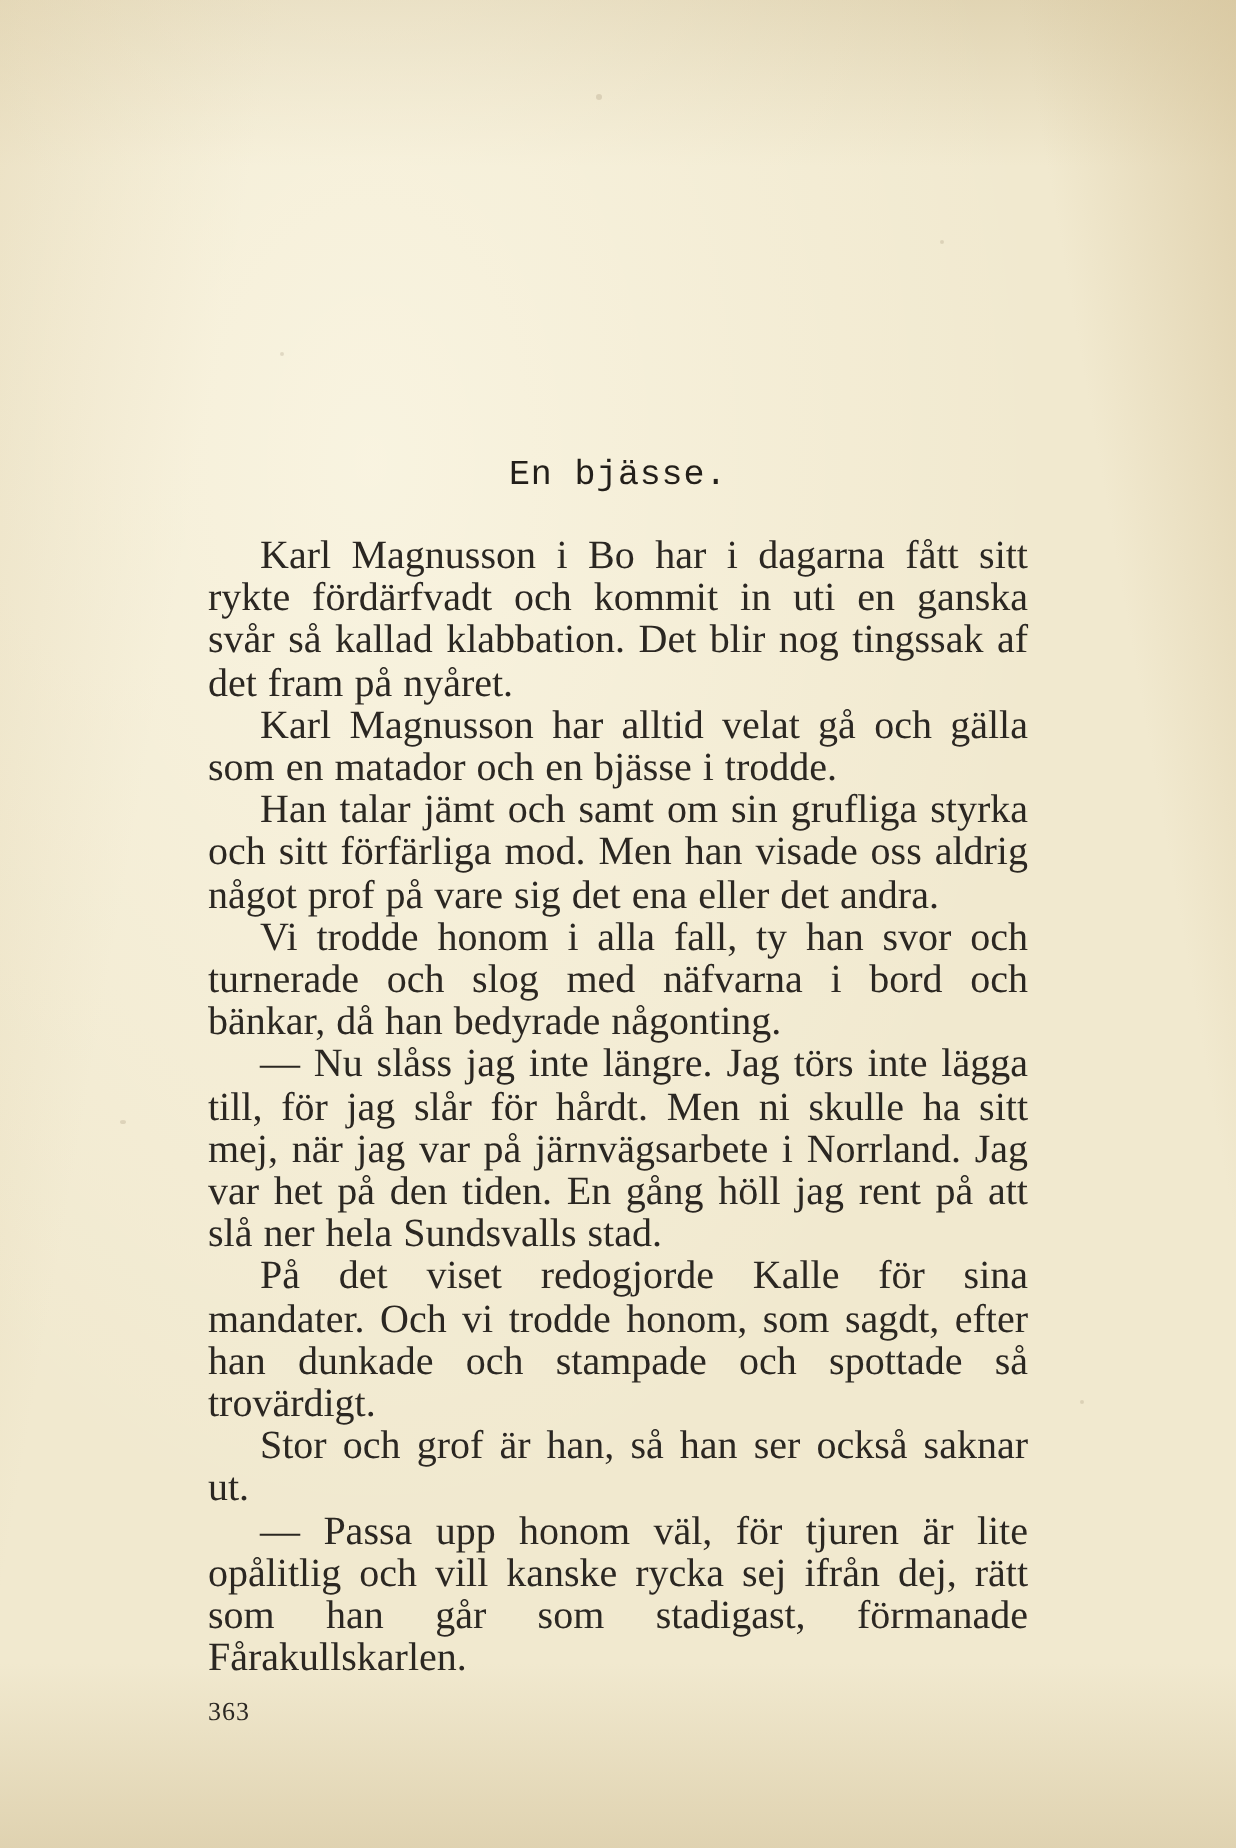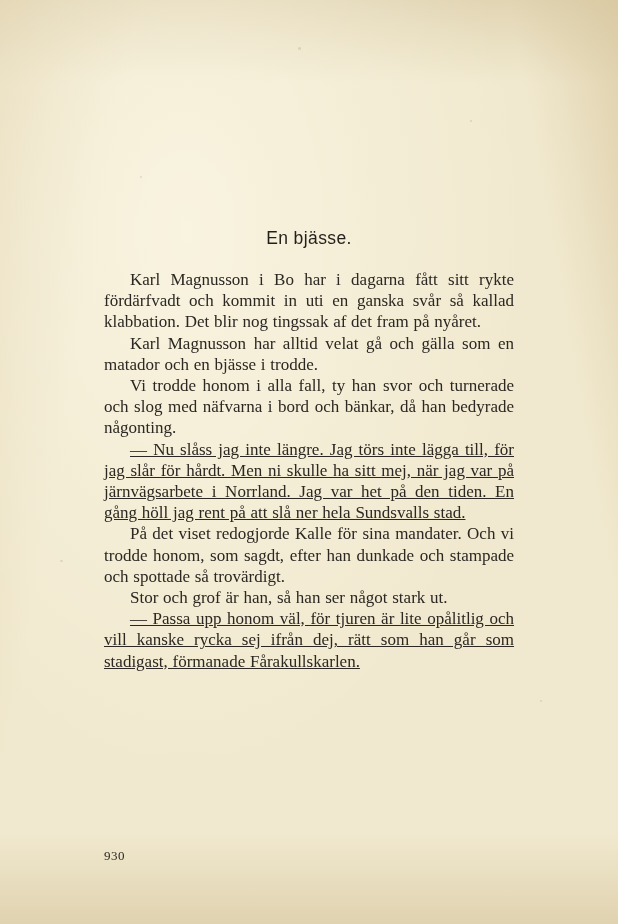--- a/index.html
+++ b/index.html
@@ -33,35 +33,34 @@
     top: 0;
     width: 410px;
   }
   .title {
     text-align: center;
     font-size: 17.5px;
     letter-spacing: 0.4px;
     margin-top: 228px;
     margin-bottom: 20px;
     color: #231f1a;
-    font-family: Liberation Sans, sans-serif;
+    font-family: Liberation Mono, monospace;
     font-weight: normal;
   }
   .body-text p {
     margin: 0;
-    font-size: 17px;
+    font-size: 20px;
     line-height: 21.2px;
     text-align: justify;
     text-indent: 26px;
     color: #2b2722;
     word-spacing: 0.5px;
   }
   .body-text p.dash {
     text-indent: 26px;
-    text-decoration: underline;
   }
   .folio {
     position: absolute;
     left: 104px;
     top: 848px;
     font-size: 13px;
     color: #2b2722;
     letter-spacing: 0.5px;
   }
   
@@ -75,27 +74,28 @@
 </head>
 <body>
 
 <div class="paper"></div>
 
 <div class="page-content">
   <h1 class="title">En bjässe.</h1>
   <div class="body-text">
     <p>Karl Magnusson i Bo har i dagarna fått sitt rykte fördärfvadt och kommit in uti en ganska svår så kallad klabbation. Det blir nog tingssak af det fram på nyåret.</p>
     <p>Karl Magnusson har alltid velat gå och gälla som en matador och en bjässe i trodde.</p>
+    <p>Han talar jämt och samt om sin grufliga styrka och sitt förfärliga mod. Men han visade oss aldrig något prof på vare sig det ena eller det andra.</p>
     <p>Vi trodde honom i alla fall, ty han svor och turnerade och slog med näfvarna i bord och bänkar, då han bedyrade någonting.</p>
     <p class="dash">— Nu slåss jag inte längre. Jag törs inte lägga till, för jag slår för hårdt. Men ni skulle ha sitt mej, när jag var på järnvägsarbete i Norrland. Jag var het på den tiden. En gång höll jag rent på att slå ner hela Sundsvalls stad.</p>
     <p>På det viset redogjorde Kalle för sina mandater. Och vi trodde honom, som sagdt, efter han dunkade och stampade och spottade så trovärdigt.</p>
-    <p>Stor och grof är han, så han ser något stark ut.</p>
+    <p>Stor och grof är han, så han ser också saknar ut.</p>
     <p class="dash">— Passa upp honom väl, för tjuren är lite opålitlig och vill kanske rycka sej ifrån dej, rätt som han går som stadigast, förmanade Fårakullskarlen.</p>
   </div>
 </div>
 
-<div class="folio">930</div>
+<div class="folio">363</div>
 
 <div class="speck" style="left:298px; top:47px; width:3px; height:3px;"></div>
 <div class="speck" style="left:140px; top:176px; width:2px; height:2px;"></div>
 <div class="speck" style="left:470px; top:120px; width:2px; height:2px;"></div>
 <div class="speck" style="left:540px; top:700px; width:2px; height:2px;"></div>
 <div class="speck" style="left:60px; top:560px; width:3px; height:2px;"></div>
 
 </body></html>

